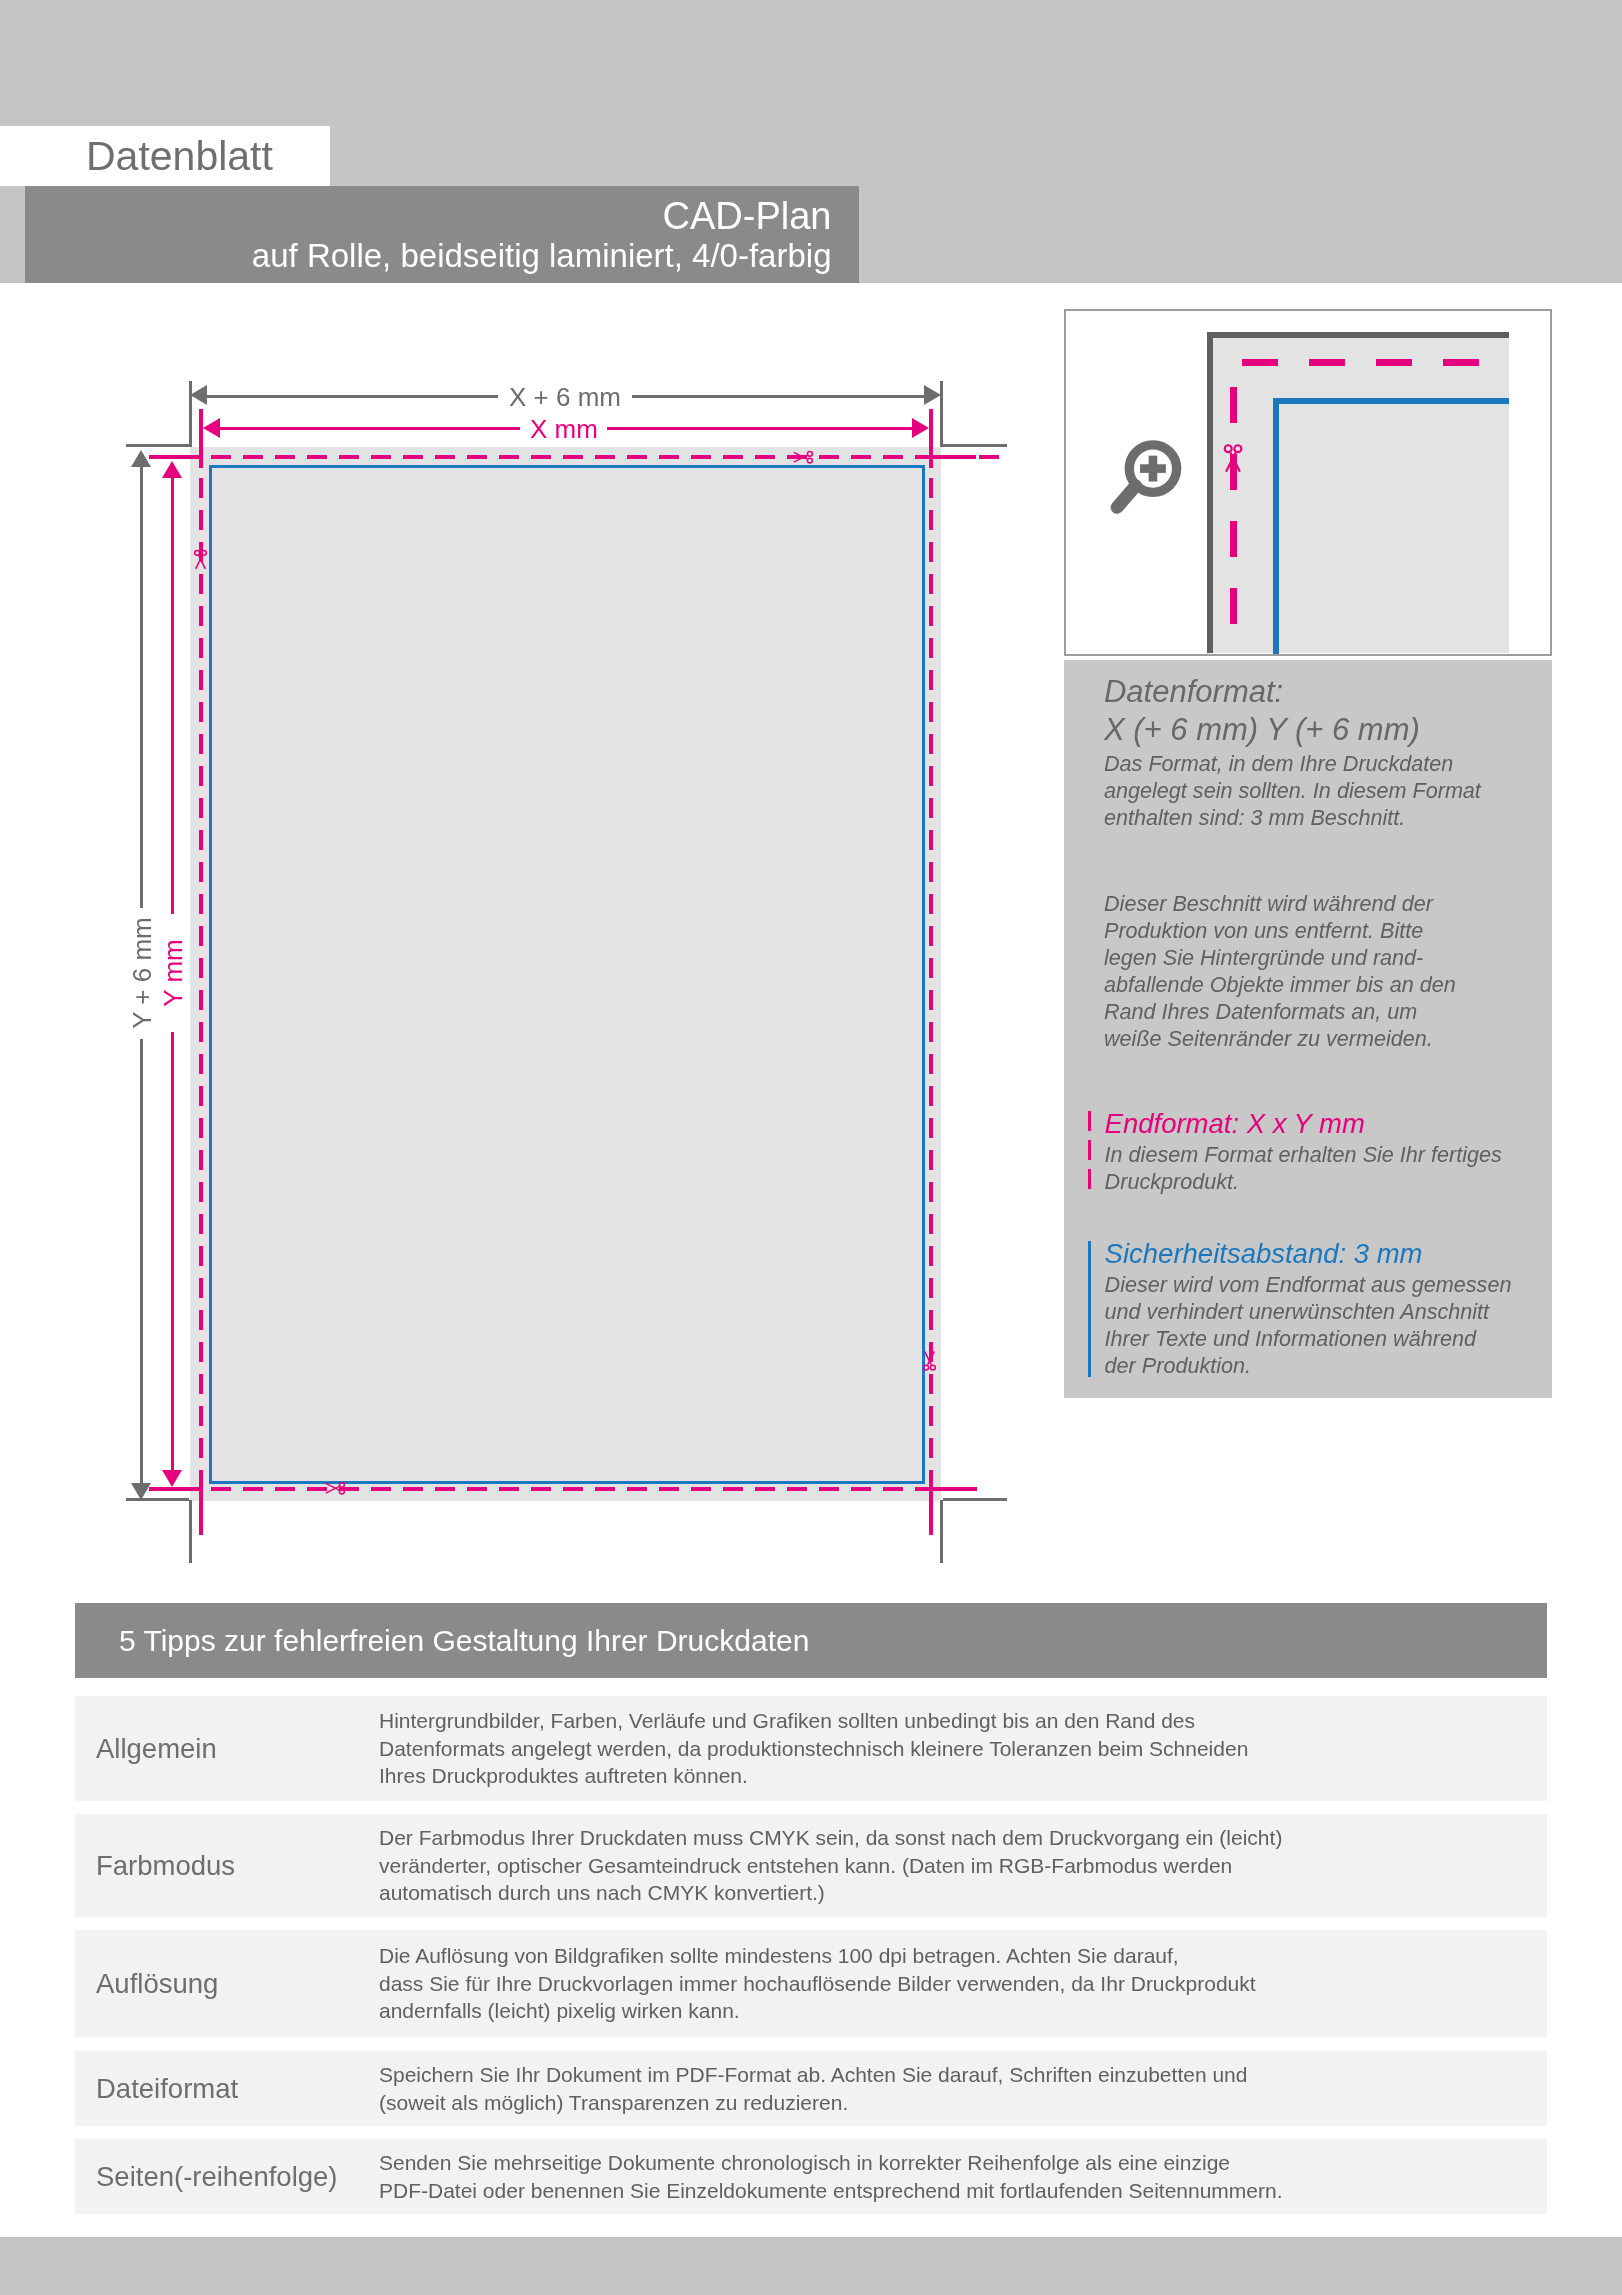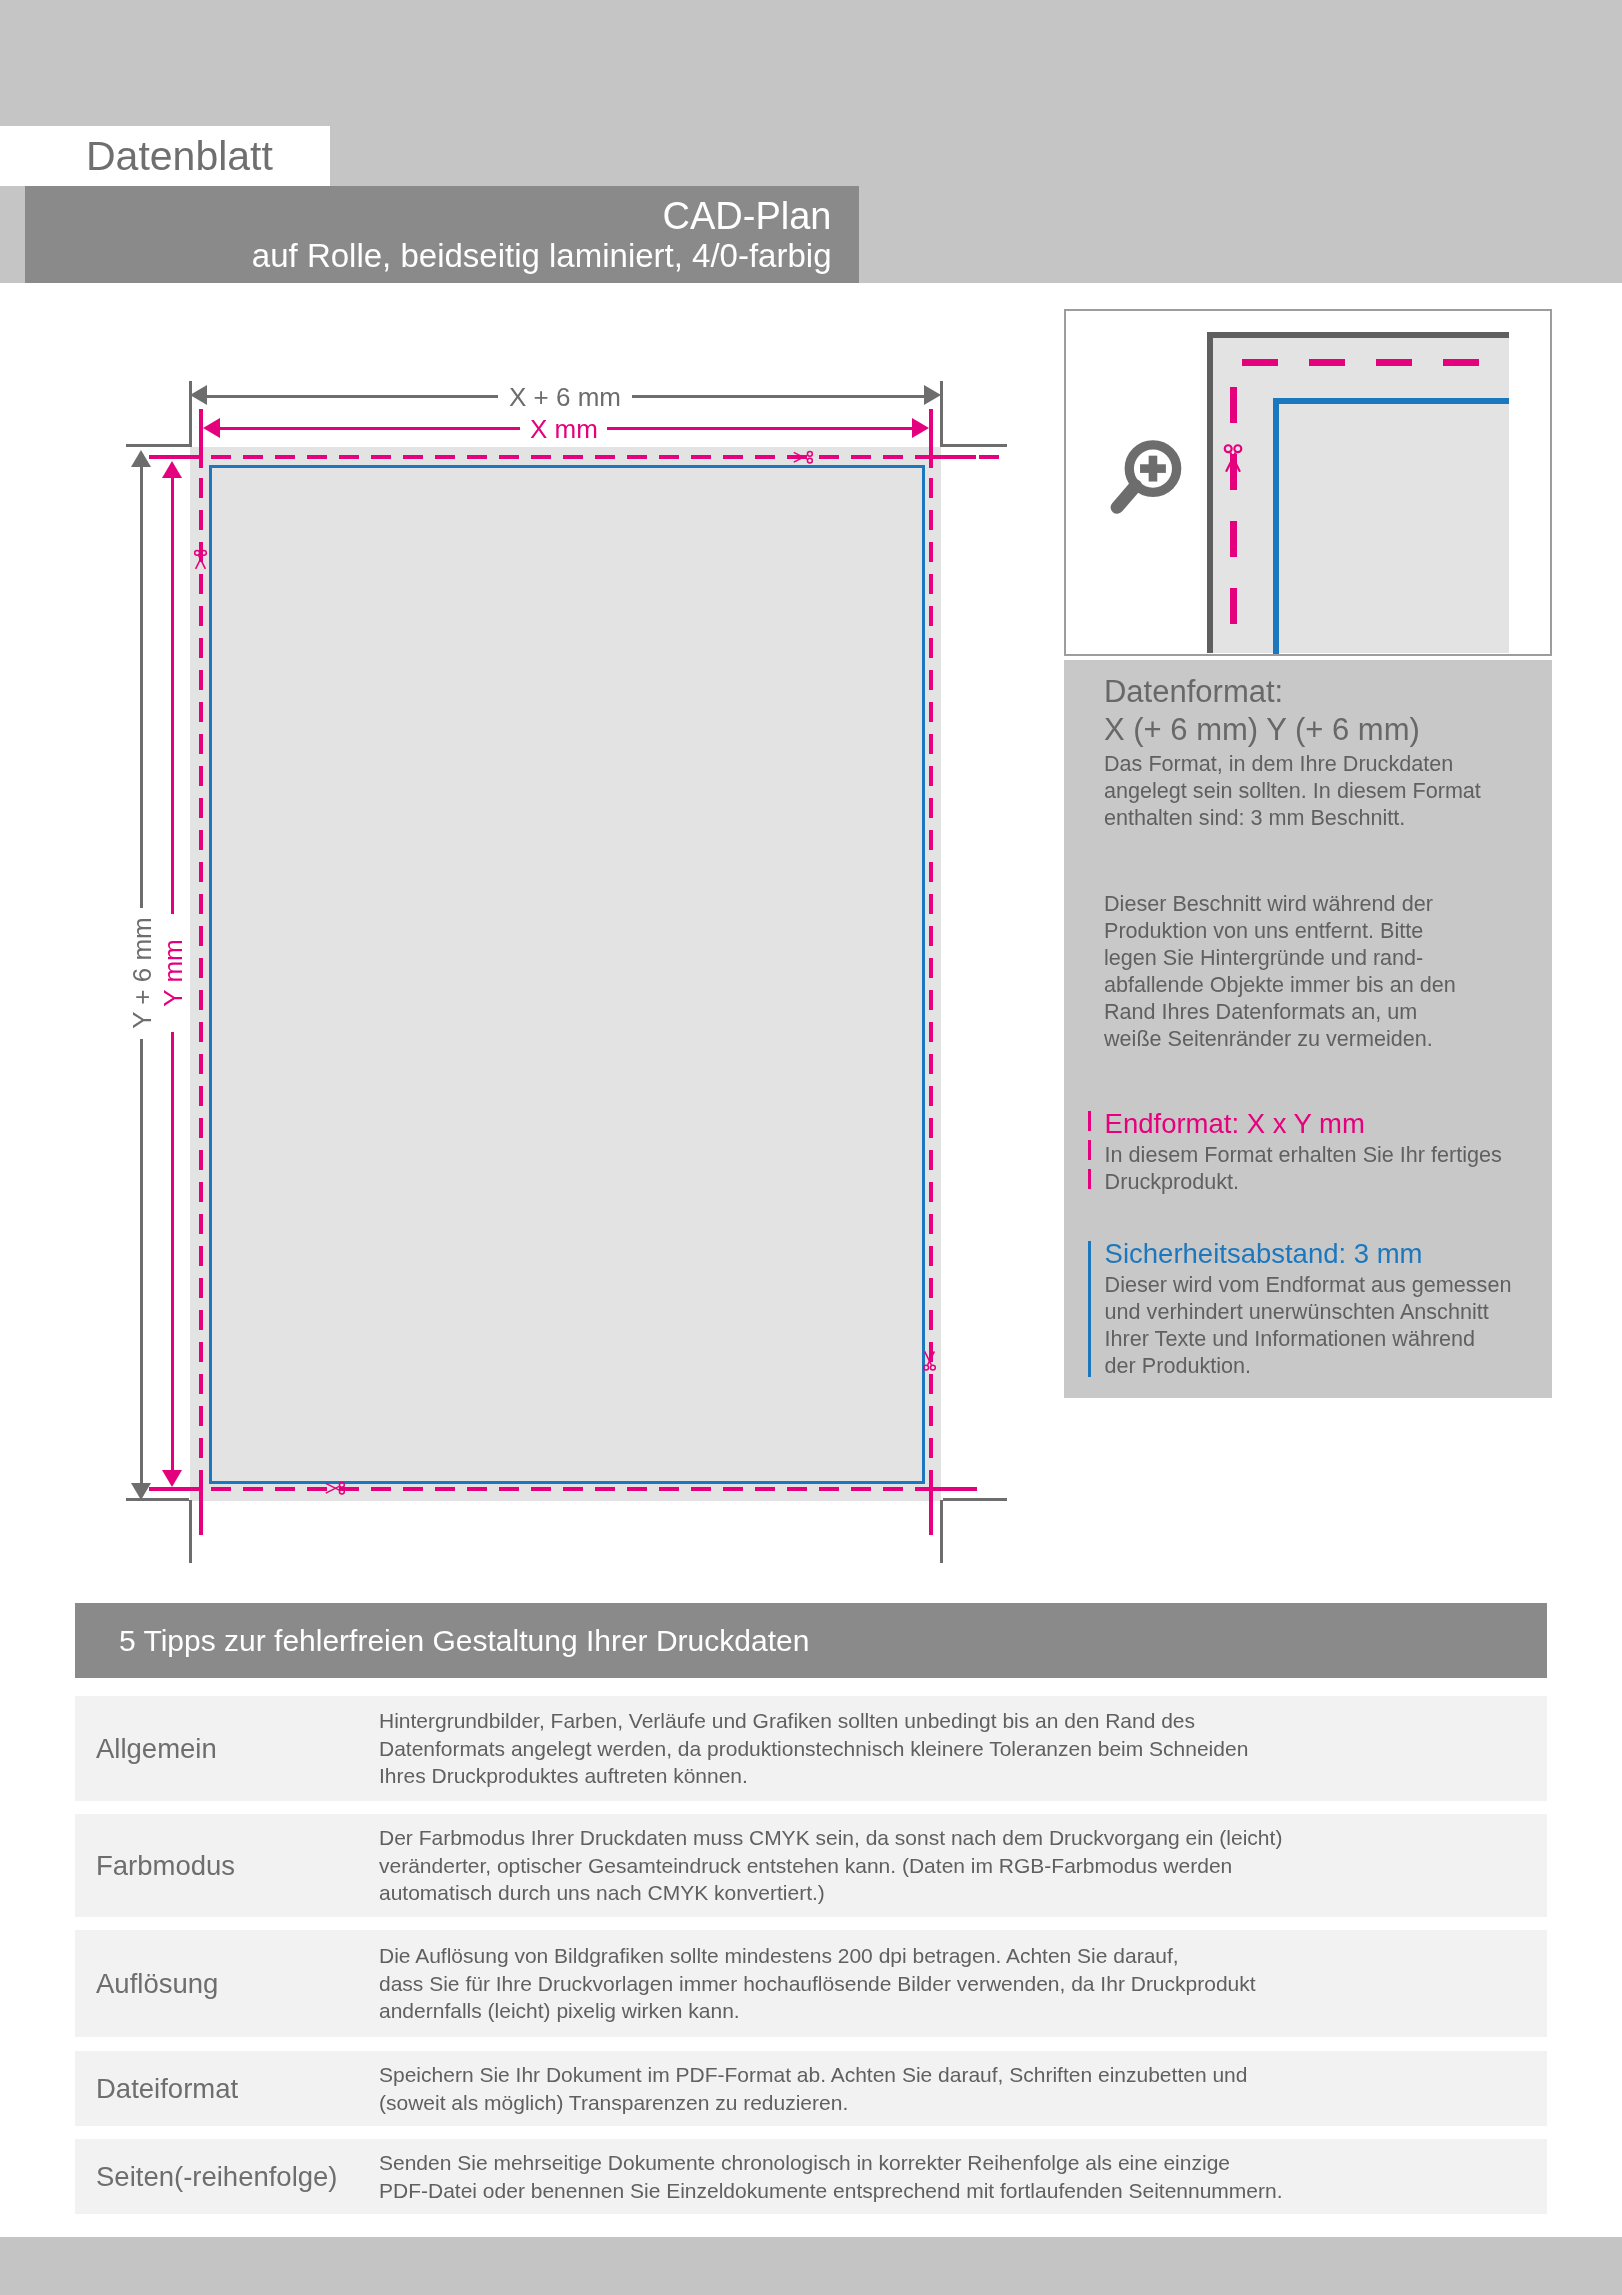--- a/index.html
+++ b/index.html
@@ -52,21 +52,21 @@
              border:2.6px solid var(--border_gray);box-sizing:border-box;}
   .mockcorner{left:1207px;top:332px;width:302px;height:321px;background:var(--page_gray);}
   .mock-dark{background:var(--mock_dark);}
   .mdash-h{height:6.5px;background:repeating-linear-gradient(90deg,var(--magenta) 0 36px,transparent 36px 67px);}
   .mdash-v{width:6.5px;background:repeating-linear-gradient(180deg,var(--magenta) 0 36px,transparent 36px 67px);}
   .mblue{background:var(--blue);}
   .magnifier{left:1107px;top:437px;width:79px;height:79px;color:var(--line_gray);}
 
   
   .infopanel{left:1064px;top:660px;width:488px;height:738px;background:var(--panel_gray);
-             box-sizing:border-box;padding:13px 19.6px 0 23.6px;color:var(--text_dark);}
+             box-sizing:border-box;padding:13px 19.6px 0 23.6px;color:var(--text_dark);font-style:italic;}
   .ip-plain{padding-left:16.4px;}
   .ip-h{font-size:31px;line-height:38px;color:var(--text_dark);}
   .ip-p{font-size:21.6px;line-height:27px;color:var(--text_body);white-space:pre-line;}
   .ip-block{position:relative;padding-left:17px;margin-left:0;}
   .ip-bar{position:absolute;left:0;top:3.9px;bottom:2.6px;width:3.9px;}
   .ip-bar.dash{background:repeating-linear-gradient(180deg,var(--magenta) 0 19.6px,transparent 19.6px 29px);}
   .ip-bar.solid{background:var(--blue);}
   .ip-ht-m{font-size:27.5px;line-height:34px;color:var(--magenta);}
   .ip-ht-b{font-size:27.5px;line-height:34px;color:var(--blue);}
 
@@ -239,21 +239,21 @@
 Ihres Druckproduktes auftreten können.</div>
   </div>
   <div class="tip-row" style="top:1814px;height:103px;">
     <div class="tip-label">Farbmodus</div>
     <div class="tip-text">Der Farbmodus Ihrer Druckdaten muss CMYK sein, da sonst nach dem Druckvorgang ein (leicht)
 veränderter, optischer Gesamteindruck entstehen kann. (Daten im RGB-Farbmodus werden
 automatisch durch uns nach CMYK konvertiert.)</div>
   </div>
   <div class="tip-row" style="top:1930px;height:107px;">
     <div class="tip-label">Auflösung</div>
-    <div class="tip-text">Die Auflösung von Bildgrafiken sollte mindestens 200 dpi betragen. Achten Sie darauf,
+    <div class="tip-text">Die Auflösung von Bildgrafiken sollte mindestens 100 dpi betragen. Achten Sie darauf,
 dass Sie für Ihre Druckvorlagen immer hochauflösende Bilder verwenden, da Ihr Druckprodukt
 andernfalls (leicht) pixelig wirken kann.</div>
   </div>
   <div class="tip-row" style="top:2051px;height:75px;">
     <div class="tip-label">Dateiformat</div>
     <div class="tip-text">Speichern Sie Ihr Dokument im PDF-Format ab. Achten Sie darauf, Schriften einzubetten und
 (soweit als möglich) Transparenzen zu reduzieren.</div>
   </div>
   <div class="tip-row" style="top:2139px;height:75px;">
     <div class="tip-label">Seiten(-reihenfolge)</div>

